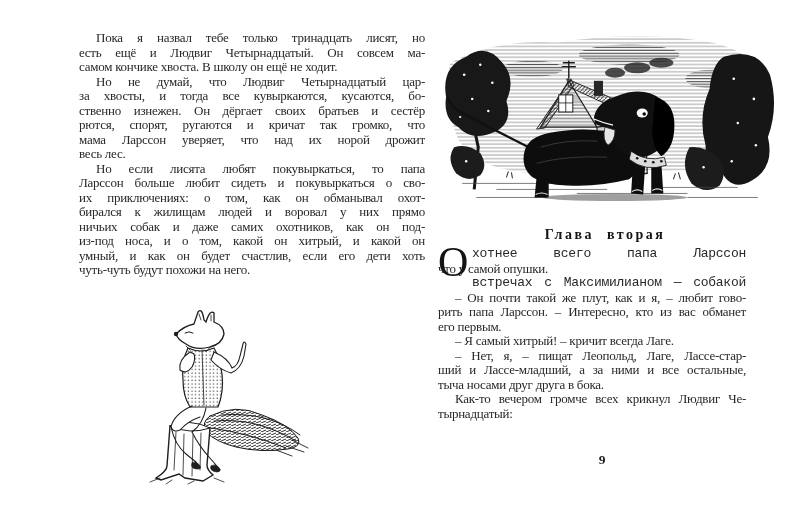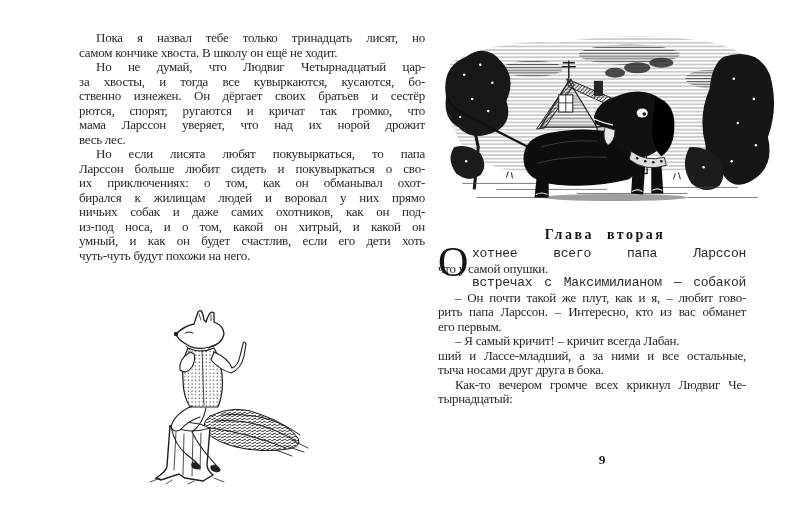--- a/index.html
+++ b/index.html
@@ -34,20 +34,21 @@
   #dog-illu{left:436px;top:26px;}
 </style>
 </head>
 <body>
 
 <div class="spread">
 
   <section>
     <div class="textcol" id="left-text">
         <div class="line indent">Пока я назвал тебе только тринадцать лисят, но</div>
+        <div class="line">есть ещё и Людвиг Четырнадцатый. Он совсем ма-</div>
         <div class="line last">самом кончике хвоста. В школу он ещё не ходит.</div>
         <div class="line indent">Но не думай, что Людвиг Четырнадцатый цар-</div>
         <div class="line">за хвосты, и тогда все кувыркаются, кусаются, бо-</div>
         <div class="line">ственно изнежен. Он дёргает своих братьев и сестёр</div>
         <div class="line">рются, спорят, ругаются и кричат так громко, что</div>
         <div class="line">мама Ларссон уверяет, что над их норой дрожит</div>
         <div class="line last">весь лес.</div>
         <div class="line indent">Но если лисята любят покувыркаться, то папа</div>
         <div class="line">Ларссон больше любит сидеть и покувыркаться о сво-</div>
         <div class="line">их приключениях: о том, как он обманывал охот-</div>
@@ -220,21 +221,22 @@
     <h2 class="chapter-title">Глава вторая</h2>
 
     <div class="textcol" id="right-text">
       <span class="dropcap">О</span>
     <div class="line dc-pad">хотнее всего папа Ларссон рассказывает о своих</div>
         <div class="line last">что у самой опушки.</div>
         <div class="line dc-pad">встречах с Максимилиа́ном — собакой из дома,</div>
         <div class="line indent">– Он почти такой же плут, как и я, – любит гово-</div>
         <div class="line">рить папа Ларссон. – Интересно, кто из вас обманет</div>
         <div class="line last">его первым.</div>
-        <div class="line last indent">– Я самый кричит! – кричит всегда Лабан.</div>
+        <div class="line last indent">– Я самый хитрый! – кричит всегда Лаге.</div>
+        <div class="line indent">– Нет, я, – пищат Леопольд, Лаге, Лассе-стар-</div>
         <div class="line">ший и Лассе-младший, а за ними и все остальные,</div>
         <div class="line last">тыча носами друг друга в бока.</div>
         <div class="line indent">Как-то вечером громче всех крикнул Людвиг Че-</div>
         <div class="line">тырнадцатый:</div>
       </div>
 
     <div class="page-number">9</div>
   </section>
 </div>
 

